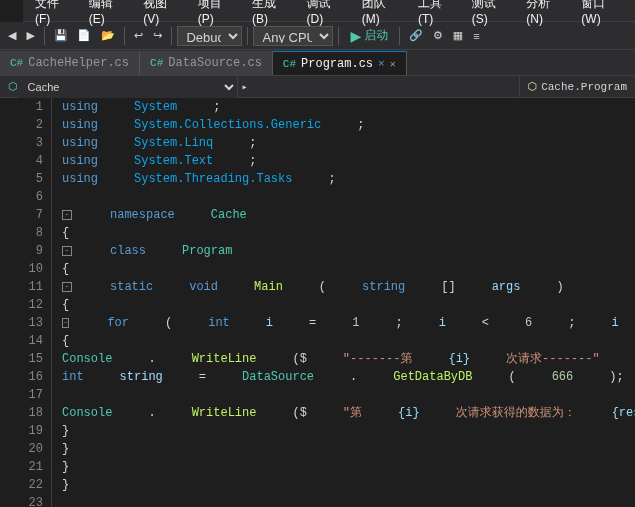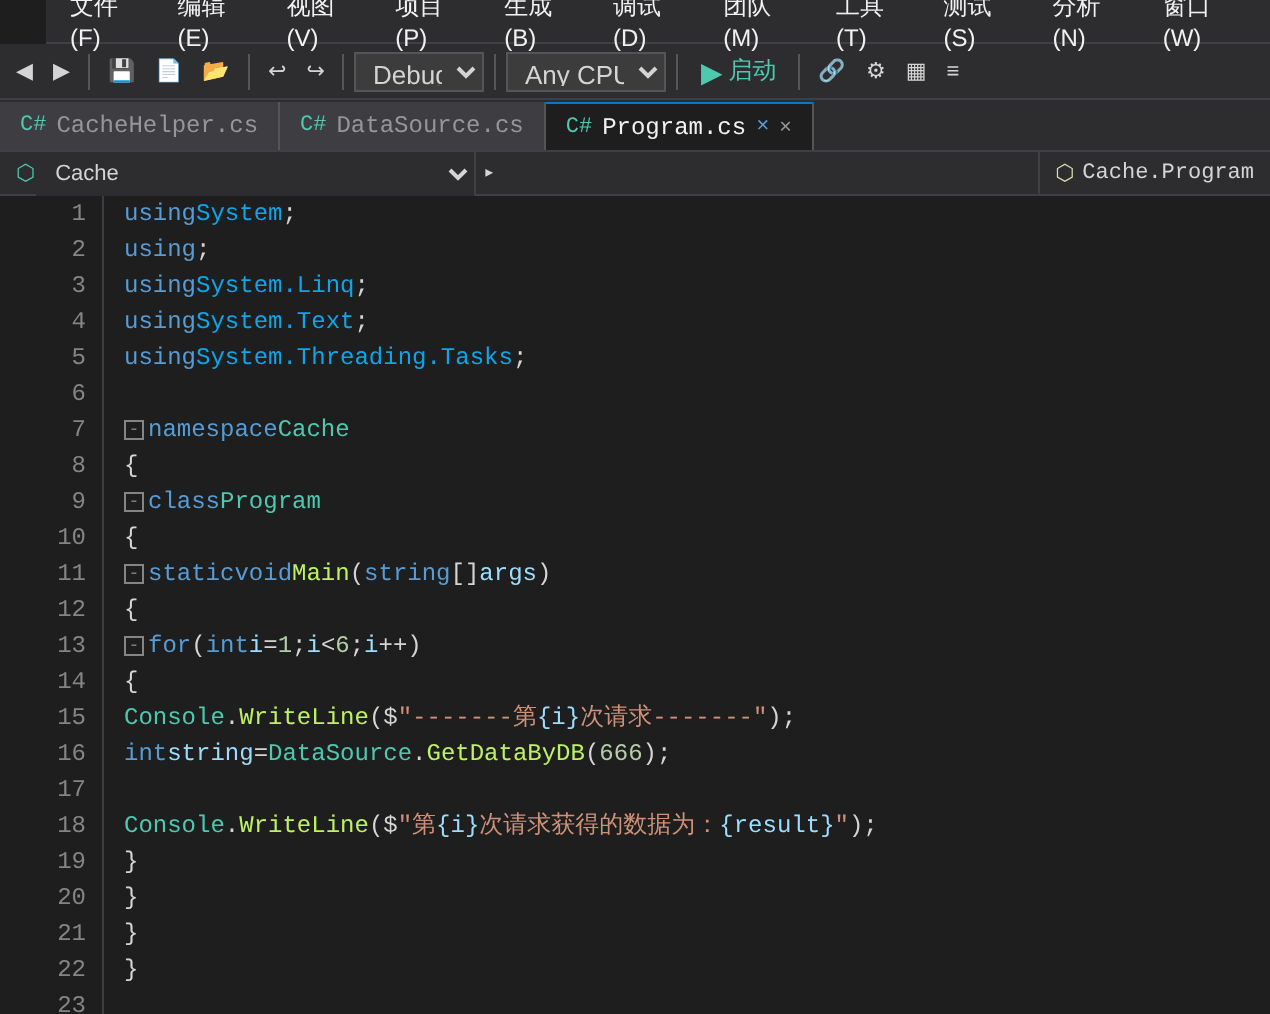--- a/index.html
+++ b/index.html
@@ -181,20 +181,21 @@
       overflow: hidden;
       line-height: 18px;
     }
     .code-line {
       height: 18px;
       display: flex;
       align-items: center;
       white-space: pre;
       font-size: 12px;
       position: relative;
+      gap: 36px;
     }
     
     .gutter-area {
       width: 14px;
       background: #1e1e1e;
       flex-shrink: 0;
     }
     
     .kw { color: #569cd6; }
     .str { color: #ce9178; }
@@ -322,21 +323,21 @@
       <span class="line-num">18</span>
       <span class="line-num">19</span>
       <span class="line-num">20</span>
       <span class="line-num">21</span>
       <span class="line-num">22</span>
       <span class="line-num">23</span>
     </div>
 
   <div class="code-area">
   <div class="code-line"><span class="kw">using</span> <span class="ns">System</span><span class="punct">;</span></div>
-      <div class="code-line"><span class="kw">using</span> <span class="punct">;</span></div>
+      <div class="code-line"><span class="kw">using</span> <span class="ns">System.Collections.Generic</span><span class="punct">;</span></div>
       <div class="code-line"><span class="kw">using</span> <span class="ns">System.Linq</span><span class="punct">;</span></div>
       <div class="code-line"><span class="kw">using</span> <span class="ns">System.Text</span><span class="punct">;</span></div>
       <div class="code-line"><span class="kw">using</span> <span class="ns">System.Threading.Tasks</span><span class="punct">;</span></div>
       <div class="code-line"></div>
       <div class="code-line"><span class="collapse-btn">-</span><span class="kw">namespace</span> <span class="cls">Cache</span></div>
       <div class="code-line"><span class="punct">{</span></div>
       <div class="code-line">    <span class="collapse-btn">-</span><span class="kw">class</span> <span class="cls">Program</span></div>
       <div class="code-line">    <span class="punct">{</span></div>
       <div class="code-line">        <span class="collapse-btn">-</span><span class="kw">static</span> <span class="kw">void</span> <span class="fn">Main</span><span class="punct">(</span><span class="kw">string</span><span class="punct">[]</span> <span class="var">args</span><span class="punct">)</span></div>
       <div class="code-line">        <span class="punct">{</span></div>

